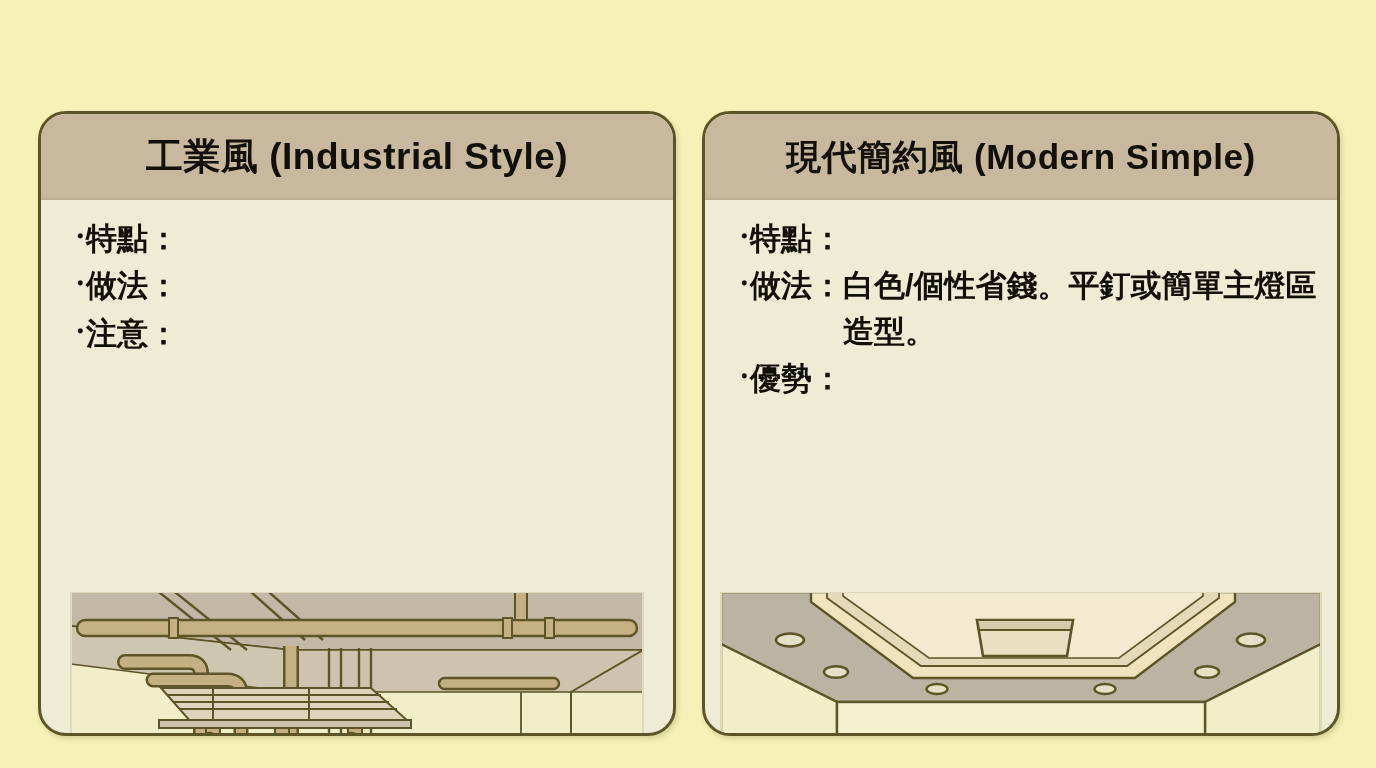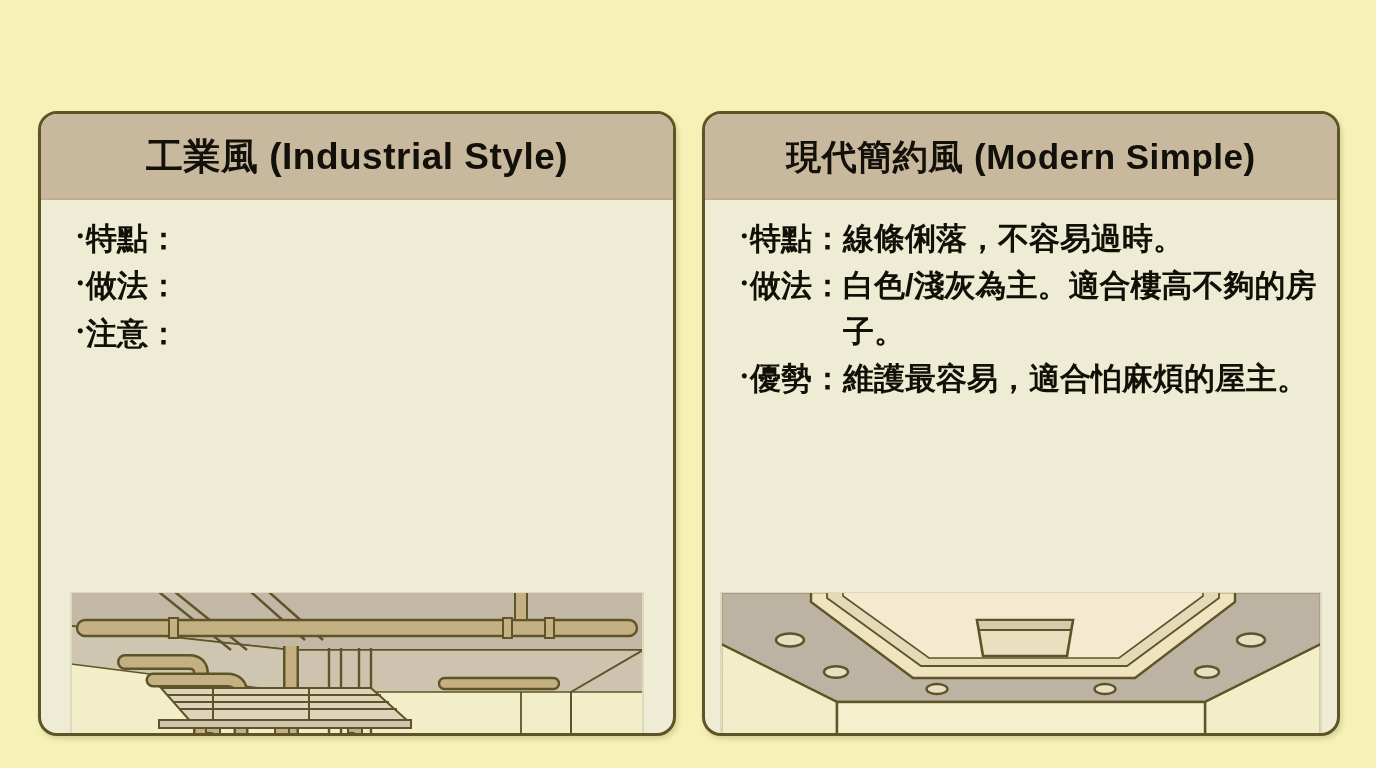--- a/index.html
+++ b/index.html
@@ -21,21 +21,21 @@
     width: 1376px;
     height: 768px;
   }
 
   .card {
     position: absolute;
     top: 111px;
     height: 625px;
     background: #efecd5;
     border: 3px solid #5d5427;
-    border-radius: 19px;
+    border-radius: 28px;
     box-sizing: border-box;
     overflow: hidden;
     box-shadow: 2px 3px 5px rgba(120,110,60,0.25);
   }
   #card-left  { left: 38px;  width: 638px; }
   #card-right { left: 702px; width: 638px; }
 
   .card-header {
     height: 84px;
     background: #c8b89e;
@@ -224,31 +224,29 @@
 
     <div class="card-header">
       <h2 class="card-header-title">現代簡約風 (Modern Simple)</h2>
     </div>
 
     <div class="card-body">
       <ul class="bullet-list">
         <li class="bullet-item">
           <span class="bullet-dot">・</span>
           <span class="bullet-label">特點：</span>
-          <span class="bullet-text">線條俐落，不容易過時。</span>
         </li>
         <li class="bullet-item">
           <span class="bullet-dot">・</span>
           <span class="bullet-label">做法：</span>
-          <span class="bullet-text">白色/淺灰為主。適合樓高不夠的房子。</span>
+          <span class="bullet-text">白色/個性省錢。平釘或簡單主燈區造型。</span>
         </li>
         <li class="bullet-item">
           <span class="bullet-dot">・</span>
           <span class="bullet-label">優勢：</span>
-          <span class="bullet-text">維護最容易，適合怕麻煩的屋主。</span>
         </li>
       </ul>
     </div>
 
     <div class="illus-wrap" id="illus-right">
       <svg class="illus-svg" width="632" height="222" viewBox="0 0 632 222" xmlns="http://www.w3.org/2000/svg">
         <defs>
           <clipPath id="clipR">
               <rect x="16" y="0" width="600" height="222"></rect>
             </clipPath>

